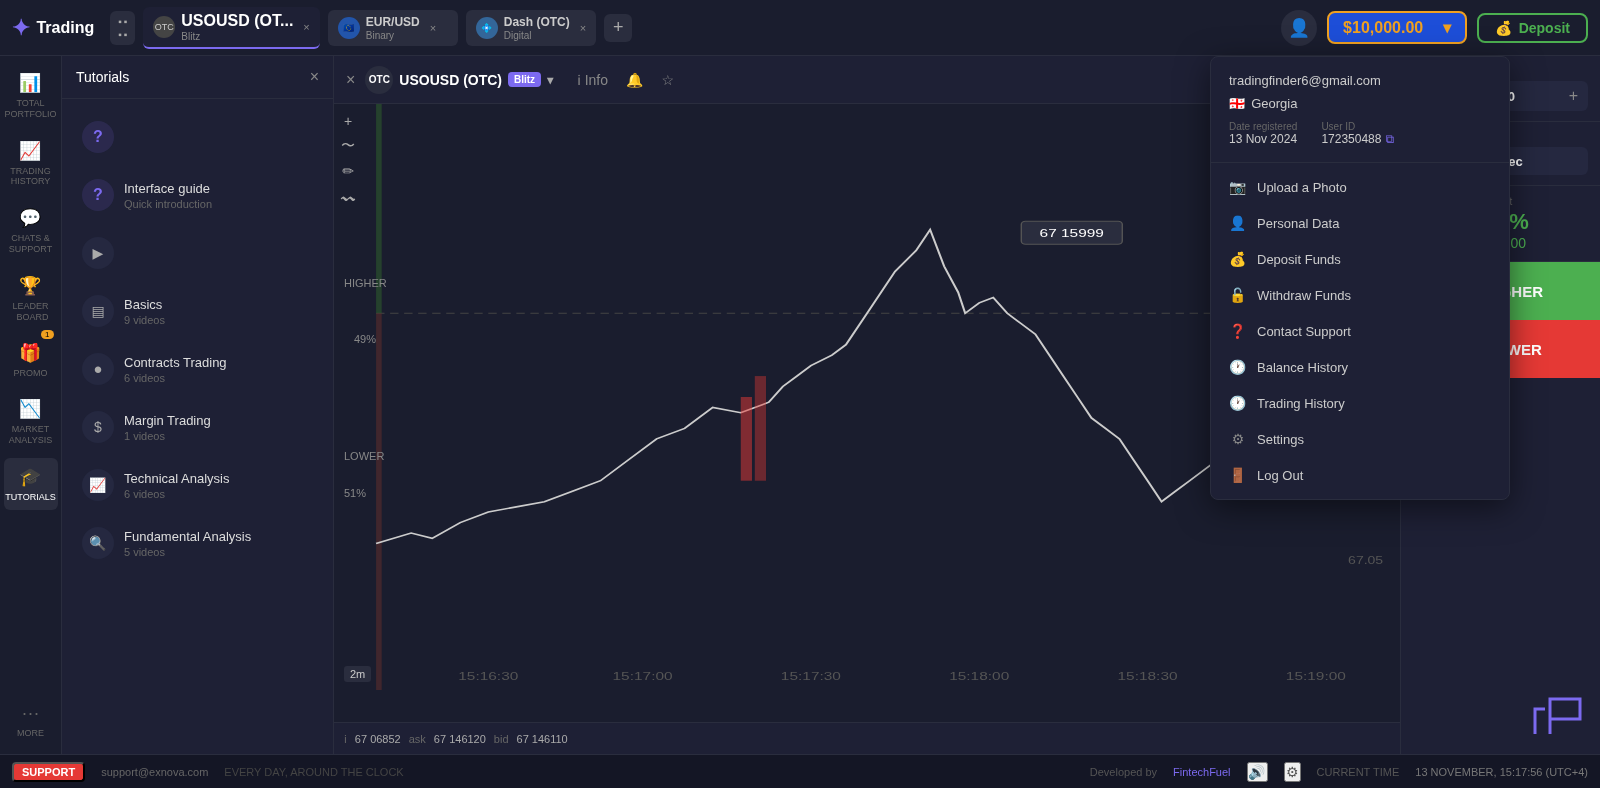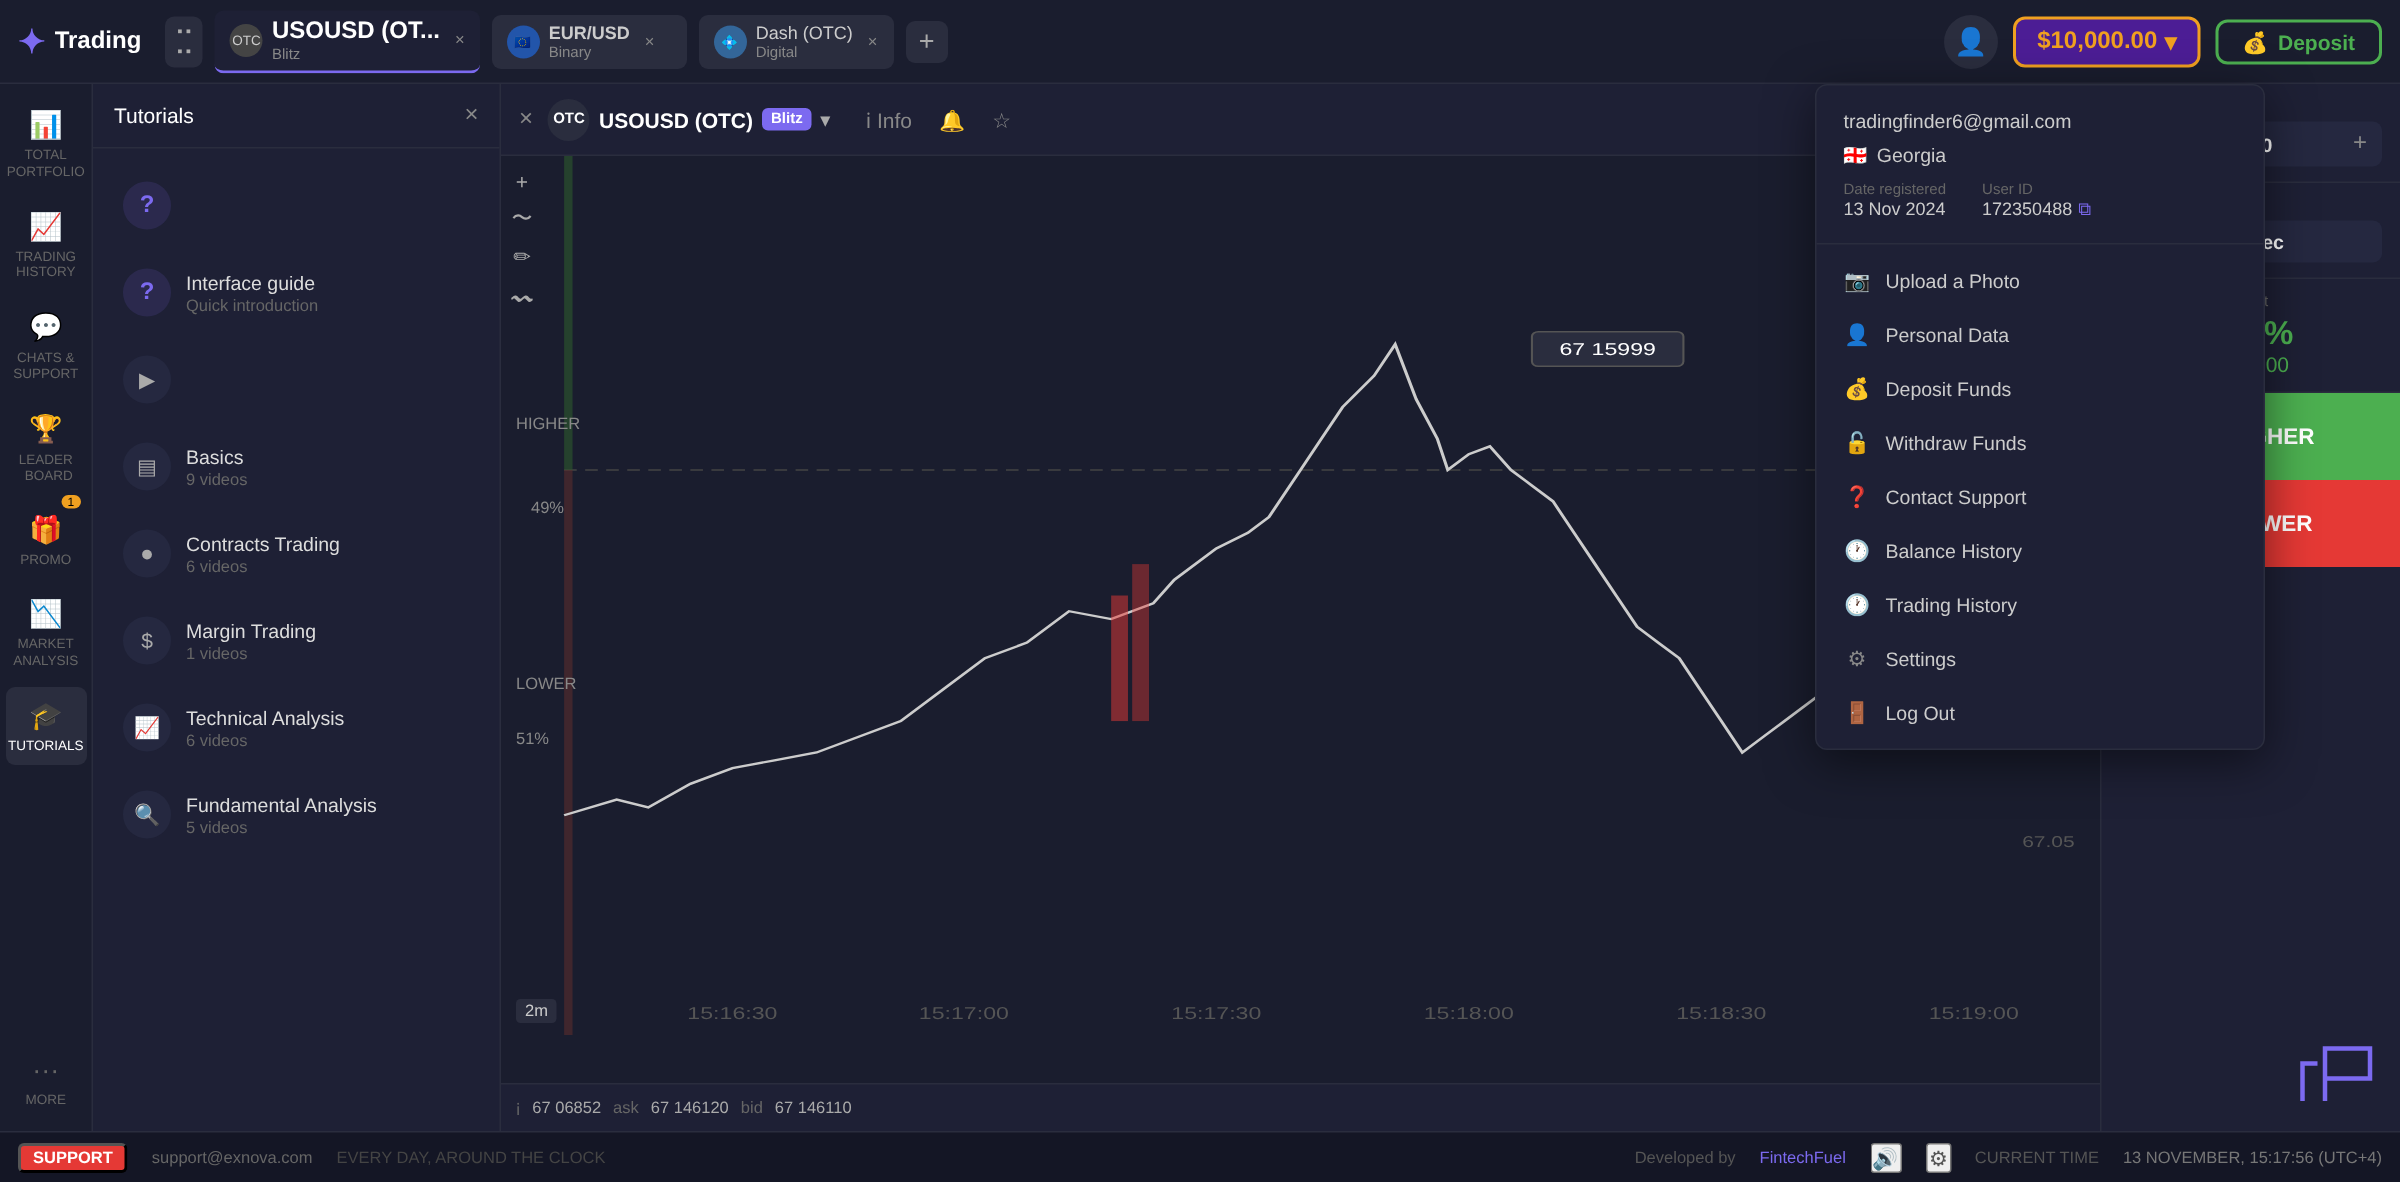--- a/index.html
+++ b/index.html
@@ -17,23 +17,23 @@
       border-radius: 6px; padding: 5px 10px; cursor: pointer; color: #ccc; font-size: 12px;
       border: none; position: relative; min-width: 130px;
     }
     .tab-item.active { background: #1e2035; border-bottom: 2px solid #7c6af0; }
     .tab-close { background: none; border: none; color: #888; cursor: pointer; font-size: 11px; margin-left: 4px; }
     .tab-add { background: #2a2d3e; border: none; color: #aaa; border-radius: 6px; width: 28px; height: 28px; cursor: pointer; font-size: 18px; display: flex; align-items: center; justify-content: center; }
     .nav-spacer { flex: 1; }
     .nav-right { display: flex; align-items: center; gap: 10px; }
     .avatar-btn { background: #2a2d3e; border: none; border-radius: 50%; width: 36px; height: 36px; cursor: pointer; color: #aaa; font-size: 18px; display: flex; align-items: center; justify-content: center; }
     .balance-btn {
-      background: #4c1d95; border: 2px solid #f0a020; border-radius: 8px;
+      background: #1d4ed8; border: 2px solid #f0a020; border-radius: 8px;
       color: #f0a020; font-size: 16px; font-weight: bold; padding: 5px 14px;
-      cursor: pointer; display: flex; align-items: center; gap: 5px;
+      cursor: pointer; display: flex; align-items: center; gap: 20px;
     }
     .deposit-btn {
       background: transparent; border: 2px solid #4CAF50; border-radius: 8px;
       color: #4CAF50; font-size: 14px; font-weight: bold; padding: 5px 16px;
       cursor: pointer; display: flex; align-items: center; gap: 6px;
     }
 
     
     .main-layout { display: flex; height: calc(788px - 56px - 34px); }
 
@@ -215,21 +215,21 @@
     <div style="display:flex;flex-direction:column;gap:1px;">
       <span style="color:#ccc;font-size:12px;font-weight:bold;">EUR/USD</span>
       <span style="color:#888;font-size:10px;">Binary</span>
     </div>
     <button class="tab-close">×</button>
   </div>
 
   <div class="tab-item">
     <div class="tab-icon-circle" style="background:#336699;">💠</div>
     <div style="display:flex;flex-direction:column;gap:1px;">
-      <span style="color:#ccc;font-size:12px;font-weight:normal;">Dash (OTC)</span>
+      <span style="color:#ccc;font-size:12px;font-weight:bold;">Dash (OTC)</span>
       <span style="color:#888;font-size:10px;">Digital</span>
     </div>
     <button class="tab-close">×</button>
   </div>
 
   <button class="tab-add">+</button>
 
   <div class="nav-spacer"></div>
 
   <div class="nav-right">

